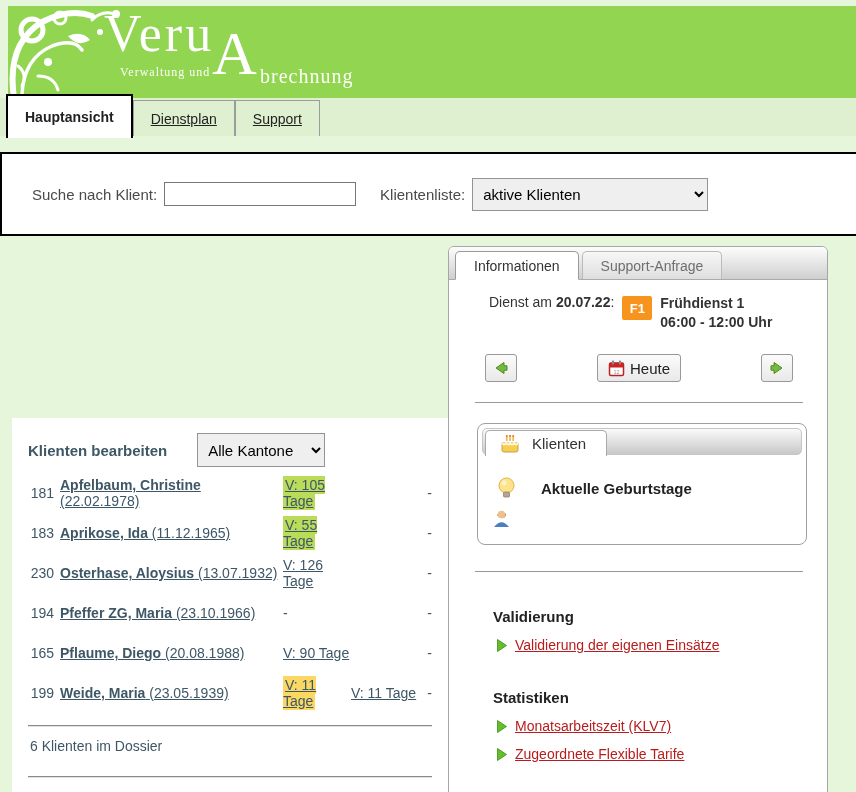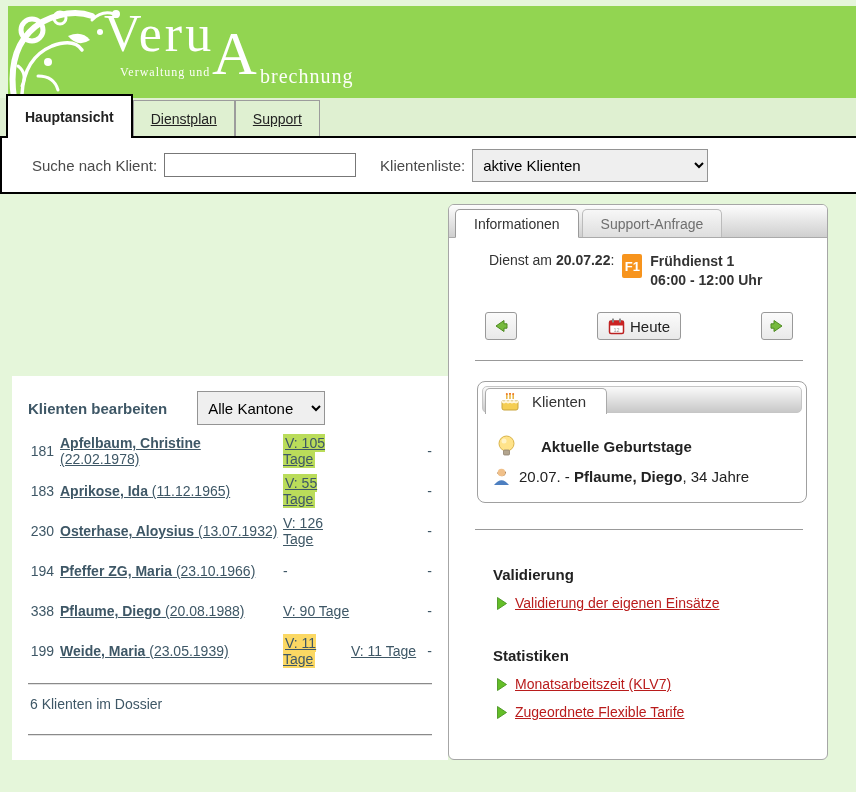--- a/index.html
+++ b/index.html
@@ -28,21 +28,21 @@
   
   .main-tabs{height:38px;background:var(--tab-strip);display:flex;align-items:stretch;
     padding-left:6px;position:relative;z-index:3;}
   .mtab{display:flex;align-items:center;padding:0 17px;cursor:pointer;color:#222;}
   .mtab.active{background:#fff;border:2px solid #000;border-bottom:0;font-weight:bold;
     margin-top:-4px;margin-bottom:-2px;position:relative;z-index:4;}
   .mtab.inactive{border:1px solid #9c9c9c;border-bottom:0;margin-top:2px;}
   .mtab.inactive span{text-decoration:underline;}
   
   .search-panel{position:relative;z-index:1;background:#fff;border:2px solid #000;border-right:0;
-    height:58px;display:flex;align-items:center;}
+    height:84px;display:flex;align-items:center;margin-top:16px;}
   .search-panel label{color:#4a4a4a;font-size:15px;}
   .lbl-search{margin-left:30px;}
   .search-input{margin-left:7px;width:192px;height:24px;border:1px solid #777;background:#fff;
     font-size:14px;padding:0 4px;}
   .lbl-list{margin-left:24px;}
   .klientenliste-select{margin-left:7px;width:236px;height:33px;background:#efefef;
     border:1px solid #949494;font-size:15px;padding:0 6px;font-family:"Liberation Sans",sans-serif;}
   
   .main{display:flex;align-items:flex-end;padding:10px 15px 0 12px;}
   
@@ -70,21 +70,21 @@
     border-bottom:1px solid #aaa;padding:4px 0 0 6px;border-radius:5px 5px 0 0;}
   .ip-tab{padding:0 18px;display:flex;align-items:center;font-size:14px;
     border-radius:5px 5px 0 0;cursor:pointer;}
   .ip-tab.active{background:#fff;border:1px solid #9a9a9a;border-bottom:1px solid #fff;
     margin-bottom:-1px;color:#333;position:relative;z-index:2;}
   .ip-tab.inactive{background:linear-gradient(#f7f7f7,#dedede);border:1px solid #bbb;
     border-bottom:0;color:#6f6f6f;margin-left:3px;}
   .ip-body{padding:14px 22px 20px 24px;}
   .duty{display:flex;margin-left:16px;color:#333;}
   .duty .dt{font-weight:bold;}
-  .f1-badge{width:20px;height:24px;background:var(--badge-orange);color:#fff;font-weight:bold;
+  .f1-badge{width:30px;height:24px;background:var(--badge-orange);color:#fff;font-weight:bold;
     display:flex;align-items:center;justify-content:center;font-size:13px;margin:2px 8px 0;
     border-radius:2px;flex:none;}
   .duty-col{display:flex;flex-direction:column;font-weight:bold;line-height:19px;}
   .btnrow{display:flex;justify-content:space-between;align-items:center;margin-top:22px;padding:0 12px;}
   .navbtn{width:32px;height:28px;background:linear-gradient(#fbfbfb,#e9e9e9);border:1px solid #999;
     border-radius:3px;display:flex;align-items:center;justify-content:center;cursor:pointer;}
   .heute-btn{height:28px;padding:0 10px;background:linear-gradient(#fbfbfb,#e9e9e9);
     border:1px solid #999;border-radius:3px;display:flex;align-items:center;gap:5px;
     font-size:15px;color:#222;cursor:pointer;font-family:"Liberation Sans",sans-serif;}
   hr.ip{border:0;border-top:1px solid #999;margin:20px 2px 0;}
@@ -193,21 +193,21 @@
       <span class="cid">194</span>
       <span class="cname">
         <a><span class="nm">Pfeffer ZG, Maria</span> <span>(23.10.1966)</span></a>
       </span>
       <span class="cv1">-</span>
       <span class="cv2"></span>
       <span class="cdash">-</span>
     </div>
 
     <div class="crow">
-      <span class="cid">338</span>
+      <span class="cid">165</span>
       <span class="cname">
         <a><span class="nm">Pflaume, Diego</span> <span>(20.08.1988)</span></a>
       </span>
       <span class="cv1"><a>V: 90 Tage</a></span>
       <span class="cv2"></span>
       <span class="cdash">-</span>
     </div>
 
     <div class="crow">
       <span class="cid">199</span>
@@ -294,21 +294,20 @@
               <rect x="7.5" y="15" width="6" height="5" rx="1" fill="#b3a58e" stroke="#8f8270" stroke-width="0.8"></rect>
             </svg>
             <span>Aktuelle Geburtstage</span>
           </div>
           <div class="krow2">
             <svg class="icon" width="19" height="19" viewBox="0 0 19 19">
               <path d="M5,6 q4,-5 9,-1 l-1,3 q-4,3 -8,-2 z" fill="#8a5a2a"></path>
               <circle cx="9.5" cy="5.5" r="3.8" fill="#f0c08a"></circle>
               <path d="M2,18 Q9.5,8.5 17,18 Z" fill="#4d7fc0"></path>
             </svg>
-            <span><span>20.07. - </span><span class="bn">Pflaume, Diego</span><span>, 34 Jahre</span></span>
           </div>
         </div>
       </div>
 
       <hr class="ip" style="margin-top:26px">
 
       <div id="ip-sections">
     <div class="sec">
       <div class="sec-h">Validierung</div>
       <div class="sec-links">

